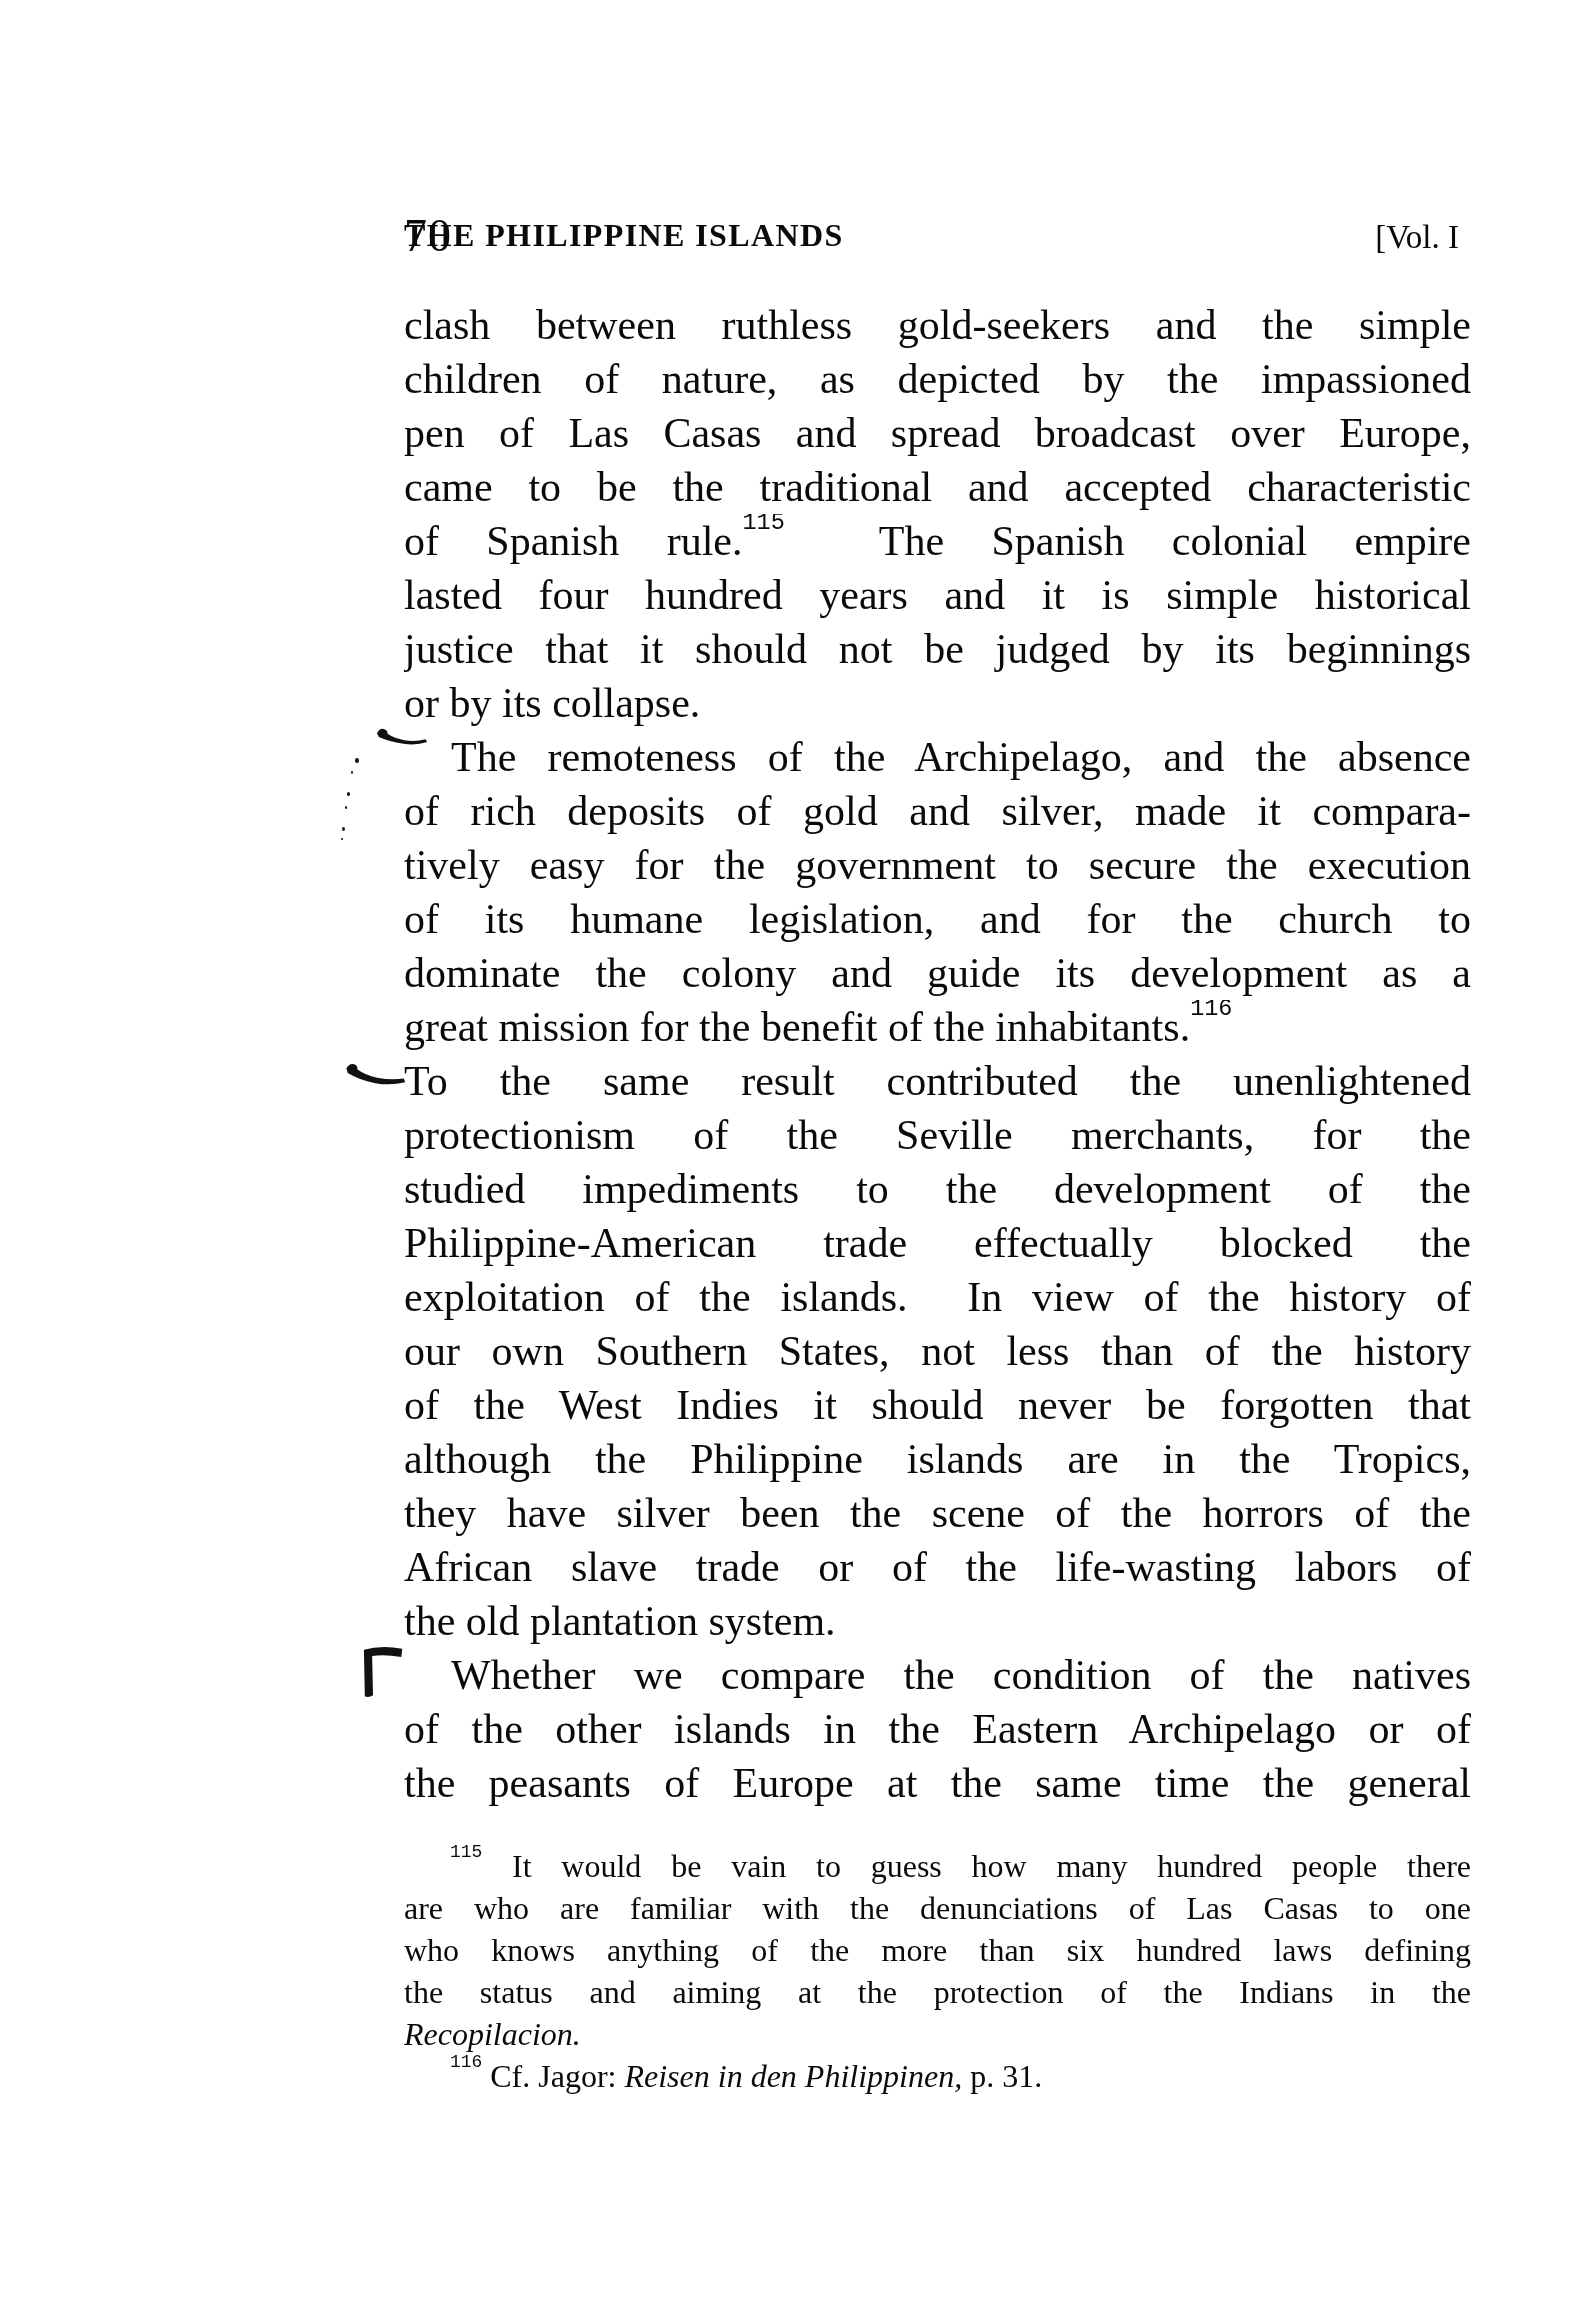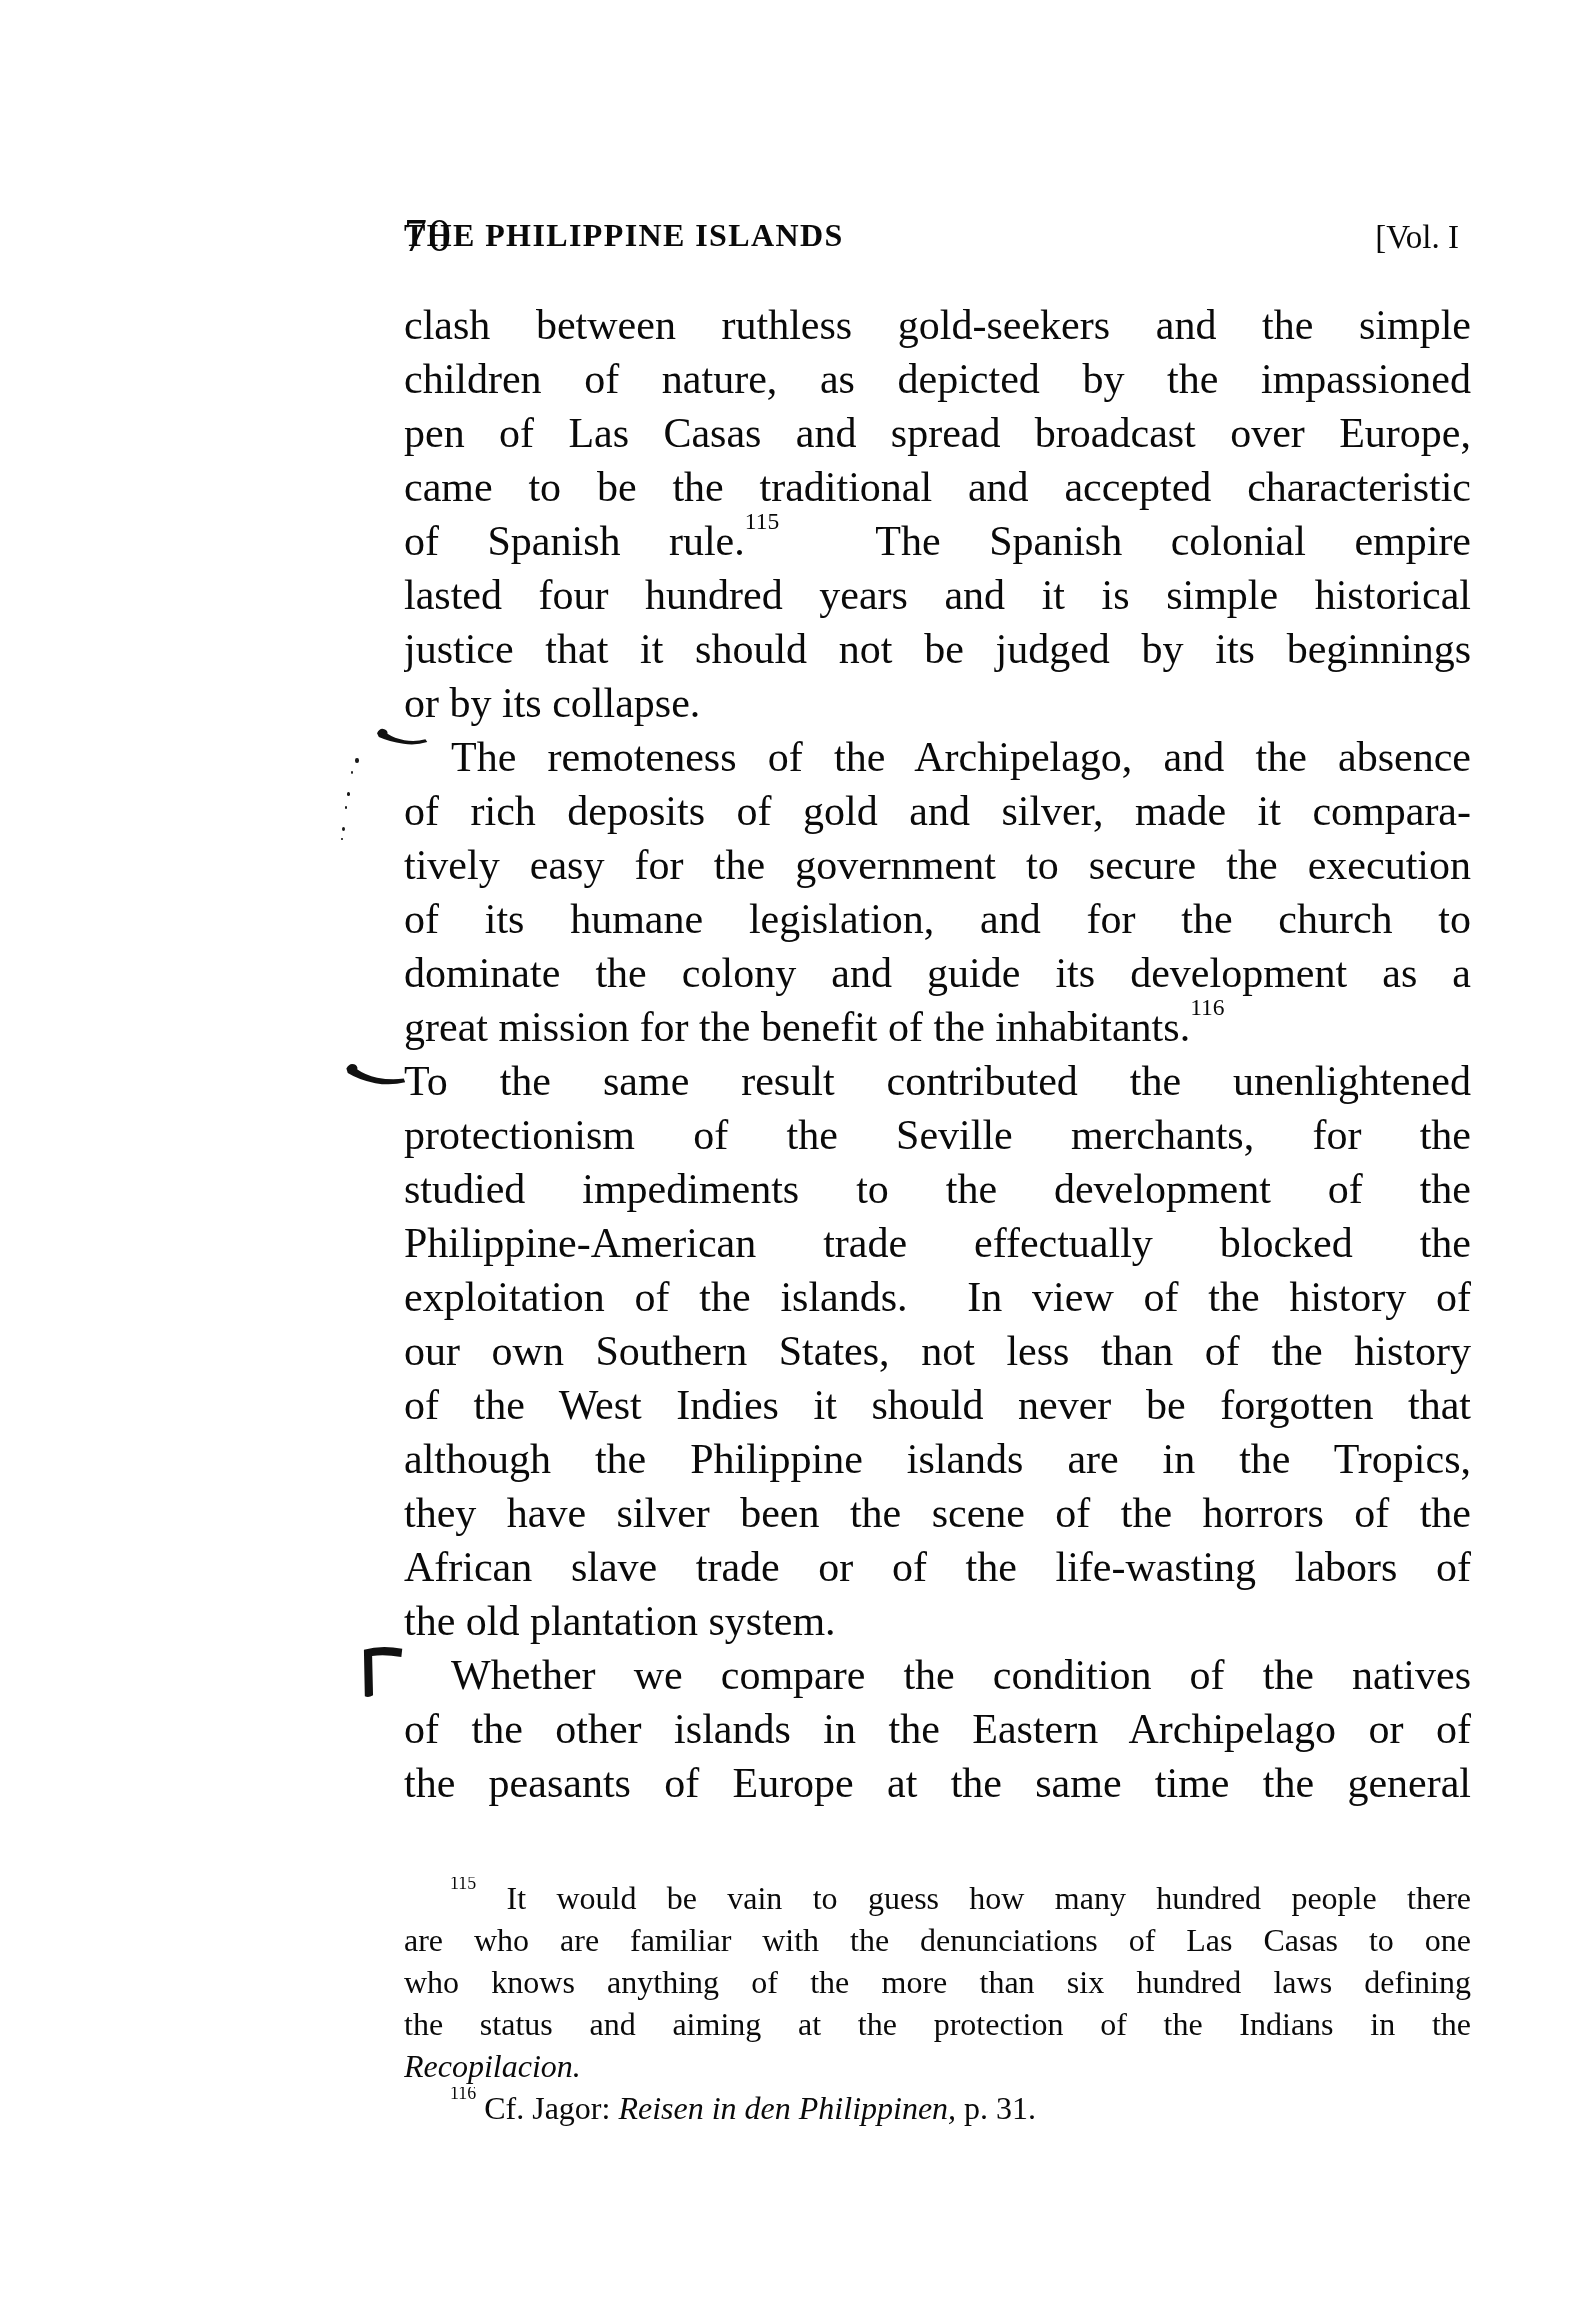--- a/index.html
+++ b/index.html
@@ -18,23 +18,23 @@
   .volume{position:absolute;right:12px;top:1.8px;font-size:33px;line-height:51px;}
   
   .bodyblock{position:absolute;left:404px;top:298px;width:1067px;}
   .bline{
     height:54px;line-height:54px;font-size:42px;
     text-align:justify;text-align-last:justify;
     overflow:hidden;white-space:normal;
   }
   .bline.last{text-align-last:left;}
   .bline.indent{padding-left:47px;}
-  sup.fnref{font-size:56%;position:relative;top:-0.45em;line-height:0;}
+  sup.fnref{font-size:56%;position:relative;top:-0.45em;line-height:0;font-family:Liberation Mono, monospace;}
   
-  .fnblock{position:absolute;left:404px;top:1845px;width:1067px;margin-top:32px;}
+  .fnblock{position:absolute;left:404px;top:1845px;width:1067px;}
   .fline{
     height:42px;line-height:42px;font-size:32px;
     text-align:justify;text-align-last:justify;
     overflow:hidden;
   }
   .fline.last{text-align-last:left;}
   .fline.indent-fn{padding-left:46px;}
   .fline i{font-style:italic;}
   
   .mark{position:absolute;}

